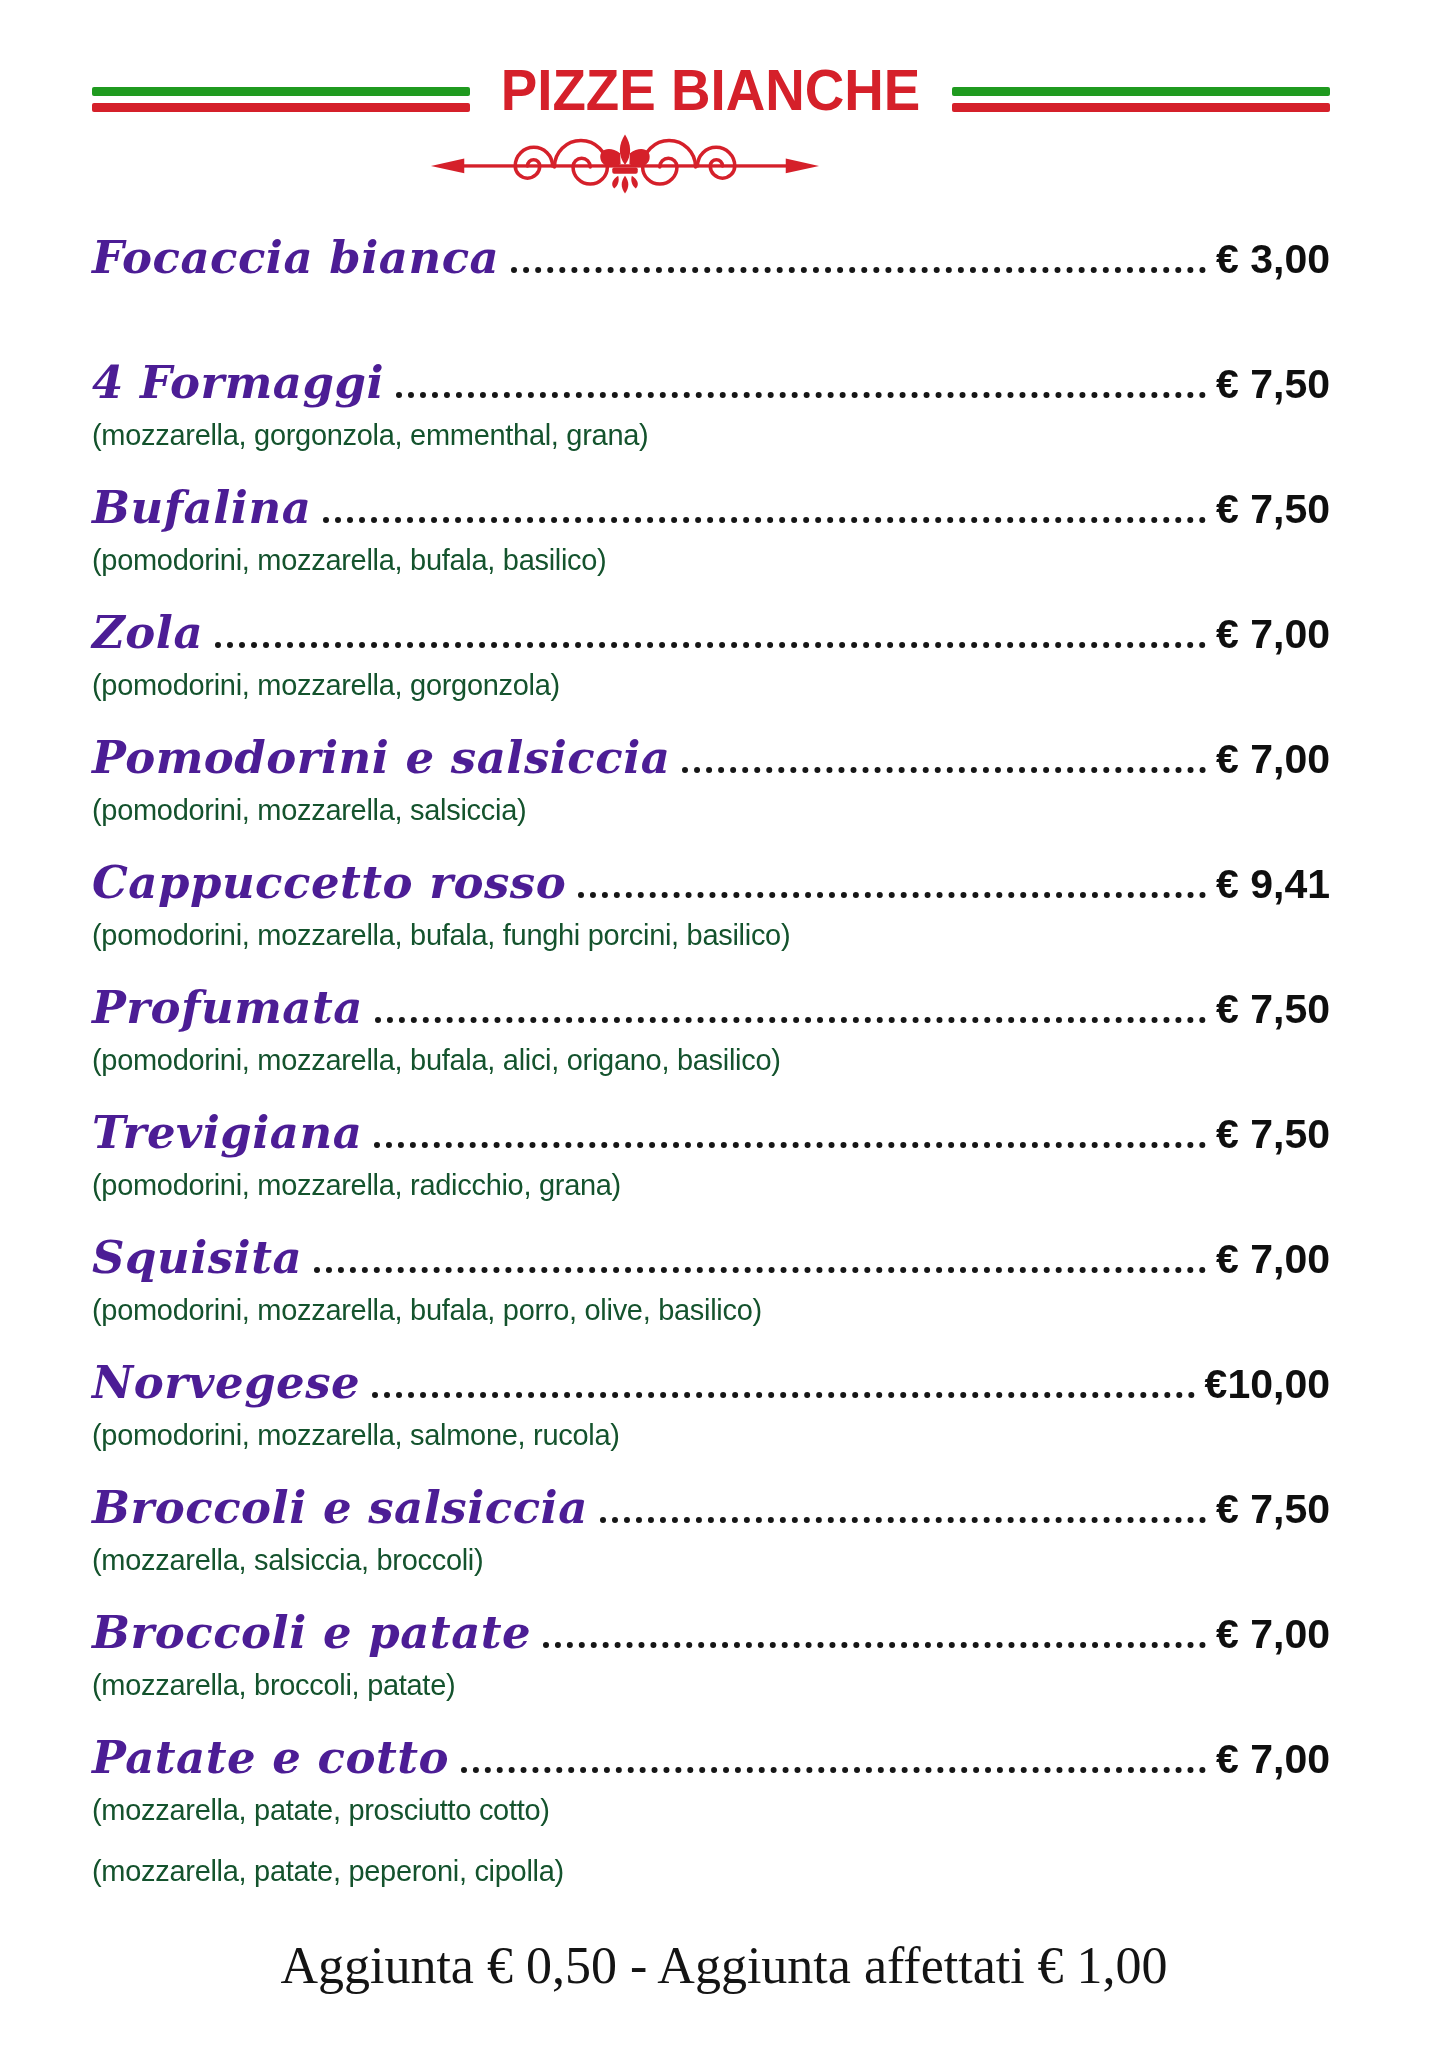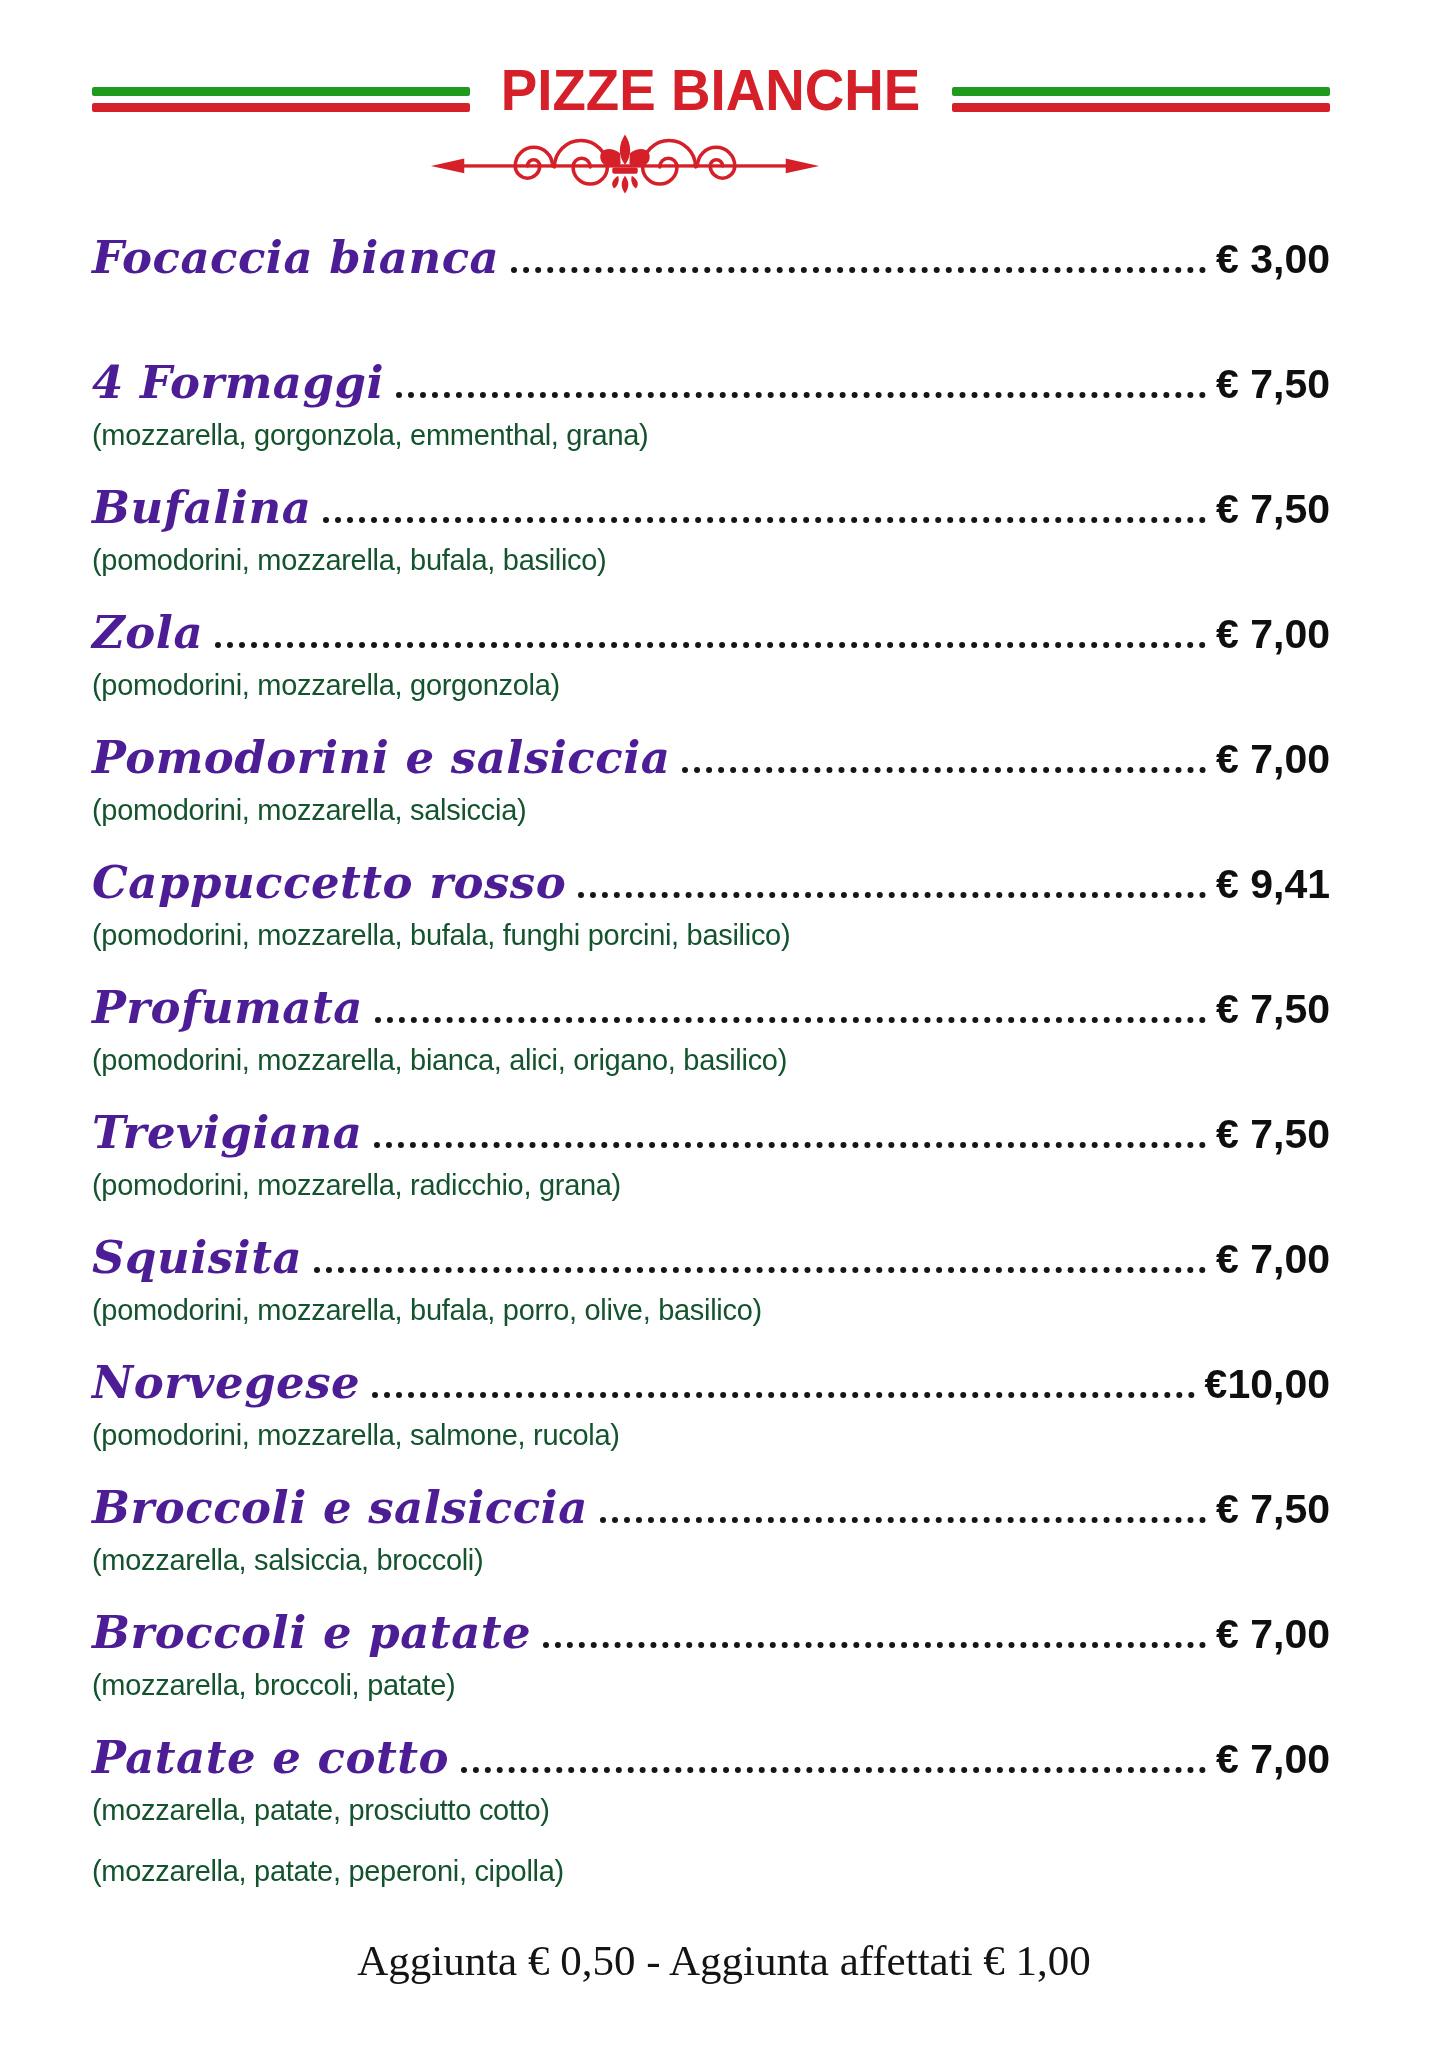--- a/index.html
+++ b/index.html
@@ -70,21 +70,21 @@
     color: #14532d;
   }
 
   
   .footer {
     position: absolute;
     left: 0; right: 0;
     top: 1936px;
     text-align: center;
     font-family: "Liberation Serif", serif;
-    font-size: 43px;
+    font-size: 52px;
     color: #141414;
   }
 </style>
 </head>
 <body>
 
 <div class="page">
 
   <div class="header">
     <div class="rule">
@@ -182,21 +182,21 @@
     </div>
     <div class="ingredients">(pomodorini, mozzarella, bufala, funghi porcini, basilico)</div>
   </div>
 
   <div class="item">
     <div class="row">
       <span class="name">Profumata</span>
       <span class="dots"></span>
       <span class="price">€ 7,50</span>
     </div>
-    <div class="ingredients">(pomodorini, mozzarella, bianca, alici, origano, basilico)</div>
+    <div class="ingredients">(pomodorini, mozzarella, bufala, alici, origano, basilico)</div>
   </div>
 
   <div class="item">
     <div class="row">
       <span class="name">Trevigiana</span>
       <span class="dots"></span>
       <span class="price">€ 7,50</span>
     </div>
     <div class="ingredients">(pomodorini, mozzarella, radicchio, grana)</div>
   </div>

